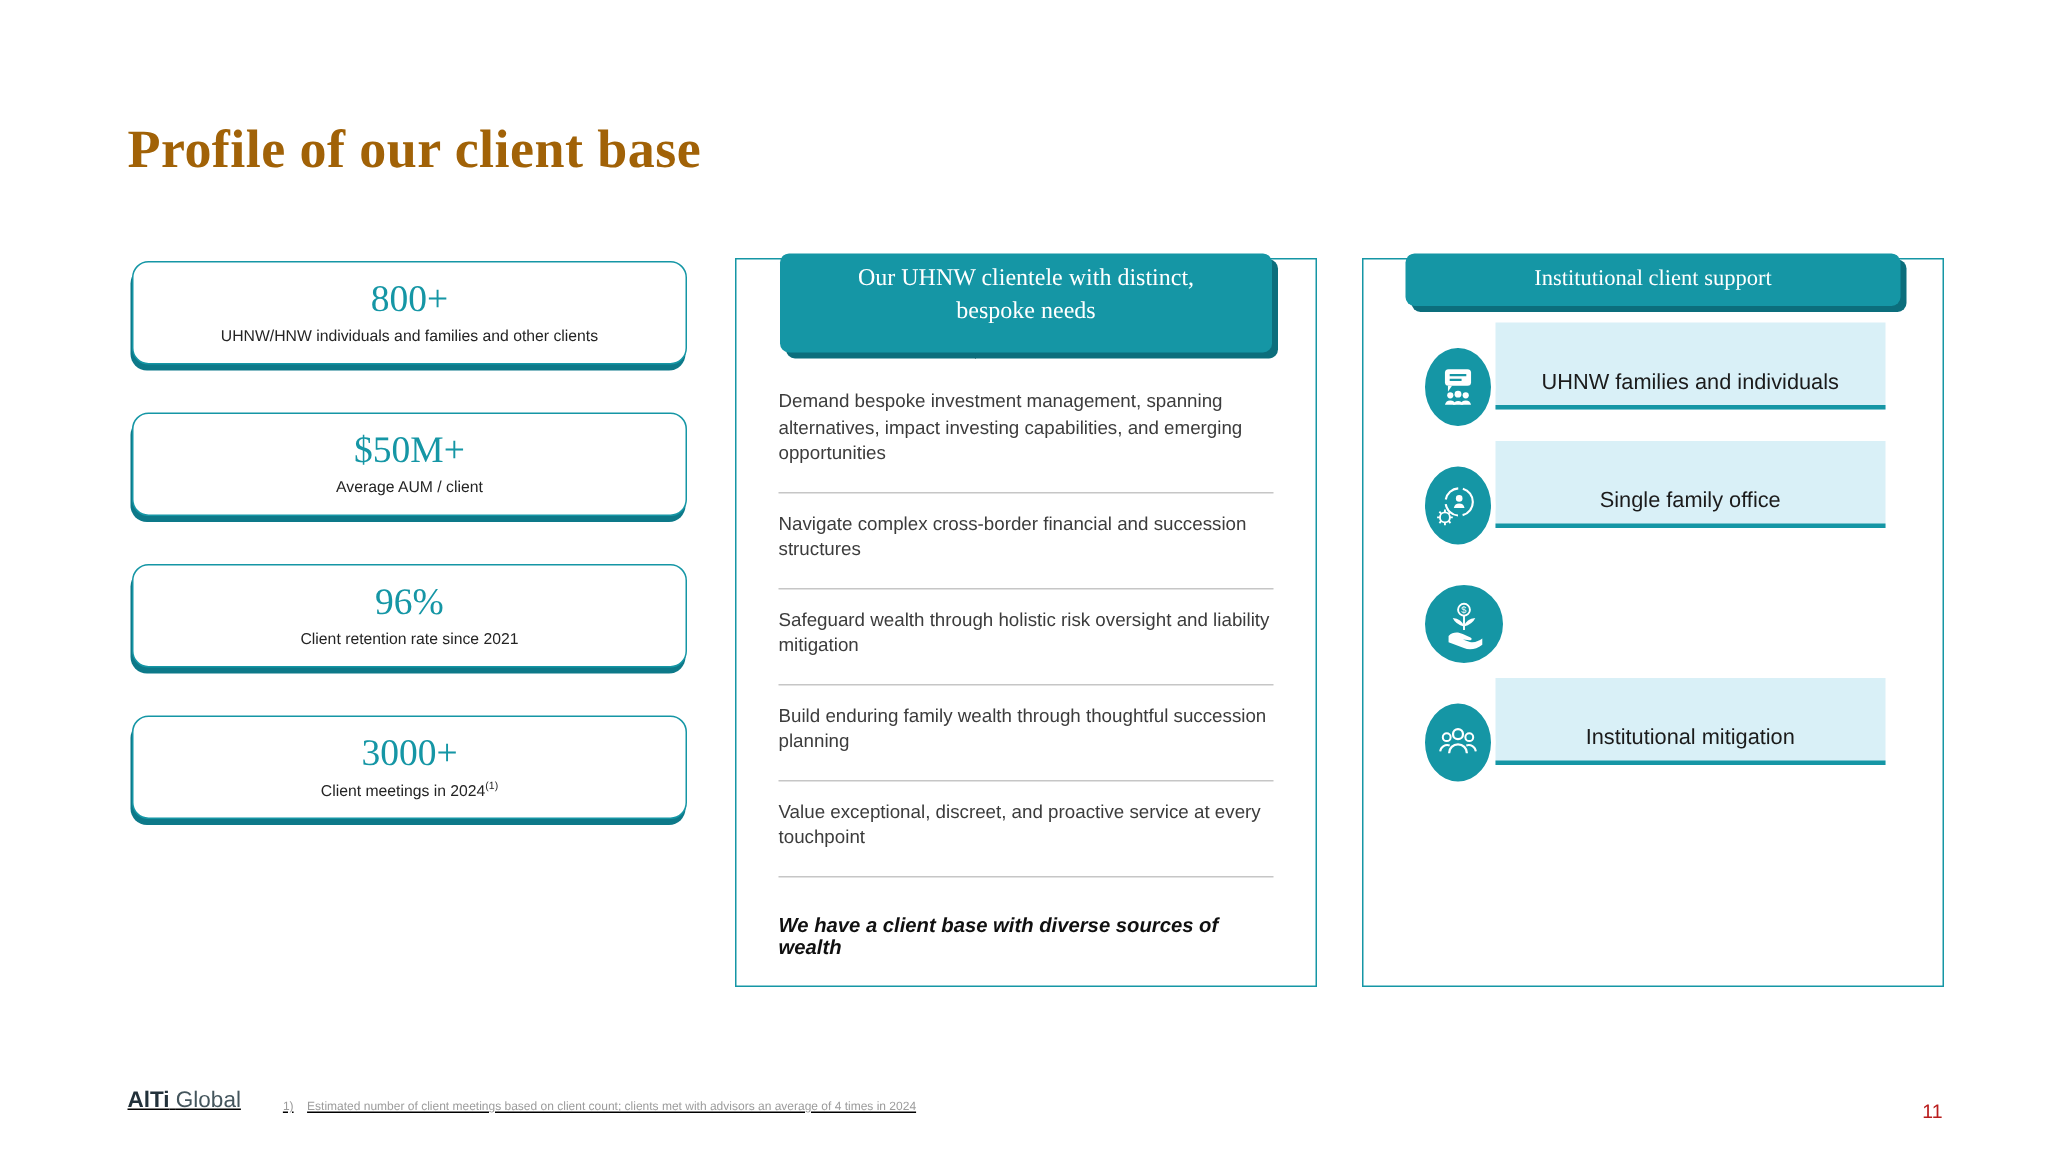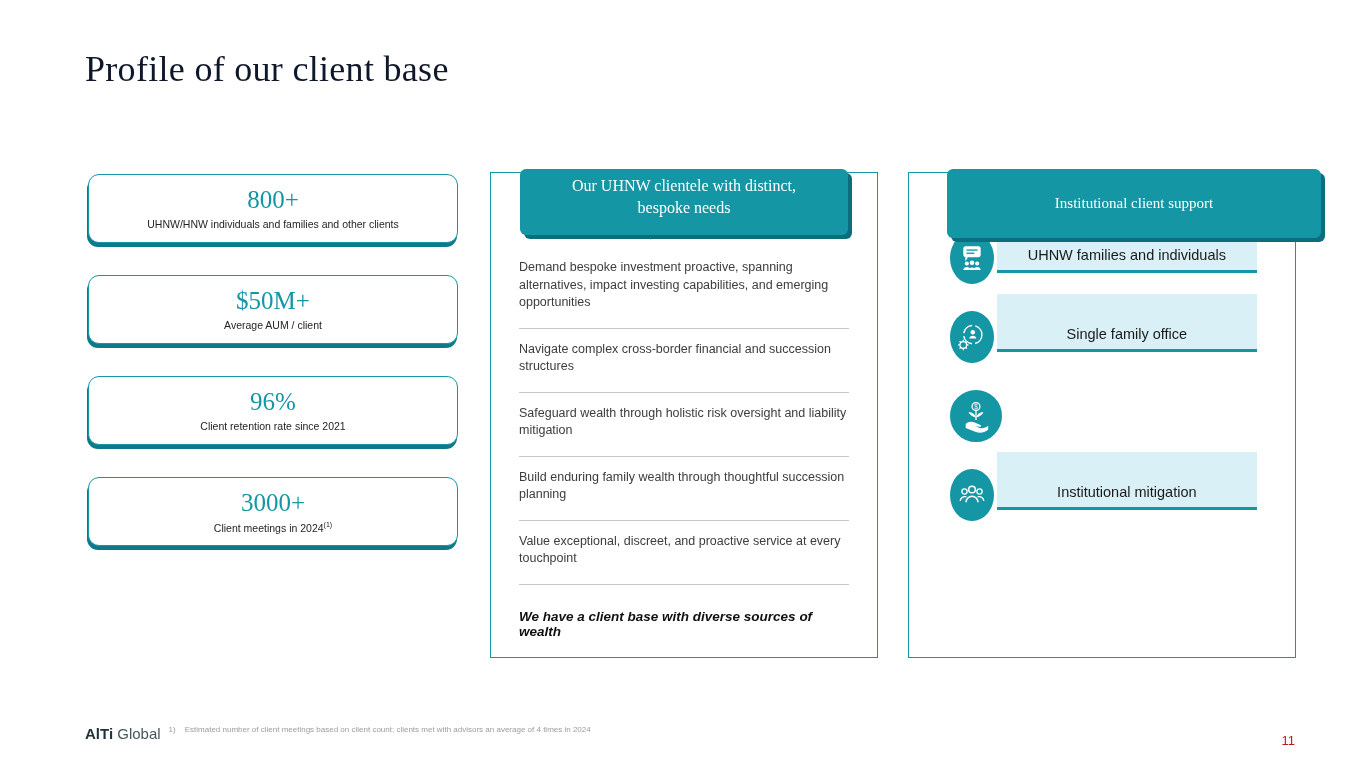--- a/index.html
+++ b/index.html
@@ -4,23 +4,23 @@
 <style>
   * { margin:0; padding:0; box-sizing:border-box; }
   html,body { background:#e8e8e8; }
   .slide {
     position:relative; width:1365px; height:768px; background:#ffffff;
     font-family:"Liberation Sans", sans-serif; overflow:hidden; margin:0 auto;
   }
 
   
   .title {
-    position:absolute; left:85px; top:48px;
-    font-family:"Liberation Serif", serif; font-weight:400;
-    font-size:36px; color:#0f172a; letter-spacing:0.3px;
+    position:absolute; left:85px; top:78px;
+    font-family:"Liberation Serif", serif; font-weight:700;
+    font-size:36px; color:#a16207; letter-spacing:0.3px;
   }
 
   
   .stats { position:absolute; left:88px; top:174px; width:370px; }
   .stat-card {
     height:69px; margin-bottom:32px; background:#fff;
     border:1.6px solid #1596a5; border-radius:11px;
     box-shadow:-1px 4px 0 #0d7989;
     display:flex; flex-direction:column; justify-content:center; align-items:center;
     text-align:center; padding:4px 10px;
@@ -54,40 +54,40 @@
   .need-item {
     font-size:12.5px; color:#3c3c3c; line-height:1.4;
     padding:12px 0 16px; border-bottom:1px solid #c6c6c6;
   }
   .uhnw-footer {
     font-style:italic; font-weight:bold; font-size:13.5px; color:#101010; margin-top:24px;
   }
 
   
   .panel.inst { left:908px; }
-  .inst .panel-header { width:374px; font-size:15px; padding:26px 8px;margin-left:32px; }
+  .inst .panel-header { width:330px; font-size:15px; padding:9px 8px; }
   .inst-body { padding-top:56px; display:flex; flex-direction:column; align-items:center; gap:21px; }
   .inst-item { width:310px; display:flex; flex-direction:row; align-items:center; }
   .icon-circle {
     width:58px; height:58px; border-radius:50%; background:#1596a5;
     border:3px solid #ffffff; z-index:2;
     display:flex; align-items:center; justify-content:center;
   }
   .icon-circle svg { width:38px; height:38px; }
   .inst-bar {
     width:100%; margin-top:-29px; height:58px; background:#d9f0f7;
     border-bottom:3px solid #1596a5;
     display:flex; align-items:flex-end; justify-content:center; padding-bottom:7px;
   }
   .inst-label { font-size:14.5px; color:#1b1b1b; }
 
   
   .footer-row {
     position:absolute; left:85px; bottom:26px;
-    display:flex; align-items:flex-start; gap:8px;
+    display:flex; align-items:flex-end; gap:28px;text-decoration:underline;
   }
   .logo { font-size:15px; color:#22313a; }
   .logo .logo-bold { font-weight:700; }
   .logo .logo-reg { font-weight:400; color:#44555c; }
   .footnote { font-size:8px; color:#9c9c9c; display:flex; gap:9px; }
   .page-num { position:absolute; right:70px; bottom:20px; font-size:13px; color:#b91c1c; }
 </style>
 </head>
 <body>
 
@@ -111,21 +111,21 @@
     <div class="stat-card">
       <div class="stat-value">3000+</div>
       <div class="stat-label"><span>Client meetings in 2024</span><sup>(1)</sup></div>
     </div>
   </div>
 
   <div class="panel uhnw">
     <div class="panel-header">Our UHNW clientele with distinct, bespoke needs</div>
     <div class="uhnw-body">
       <div class="uhnw-subtitle">Minimum of ~$25M of investable assets</div>
-      <div class="need-item">Demand bespoke investment proactive, spanning alternatives, impact investing capabilities, and emerging opportunities</div>
+      <div class="need-item">Demand bespoke investment management, spanning alternatives, impact investing capabilities, and emerging opportunities</div>
       <div class="need-item">Navigate complex cross-border financial and succession structures</div>
       <div class="need-item">Safeguard wealth through holistic risk oversight and liability mitigation</div>
       <div class="need-item">Build enduring family wealth through thoughtful succession planning</div>
       <div class="need-item">Value exceptional, discreet, and proactive service at every touchpoint</div>
       <div class="uhnw-footer">We have a client base with diverse sources of wealth</div>
     </div>
   </div>
 
   <div class="panel inst">
     <div class="panel-header">Institutional client support</div>

